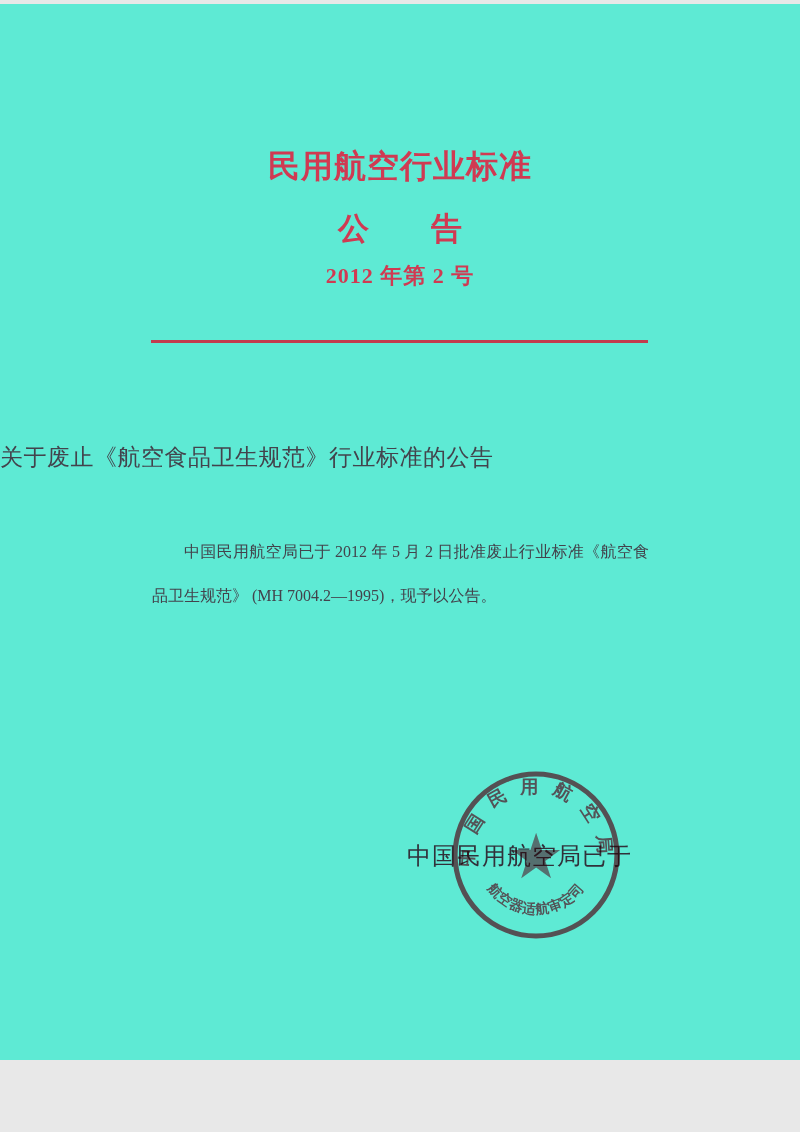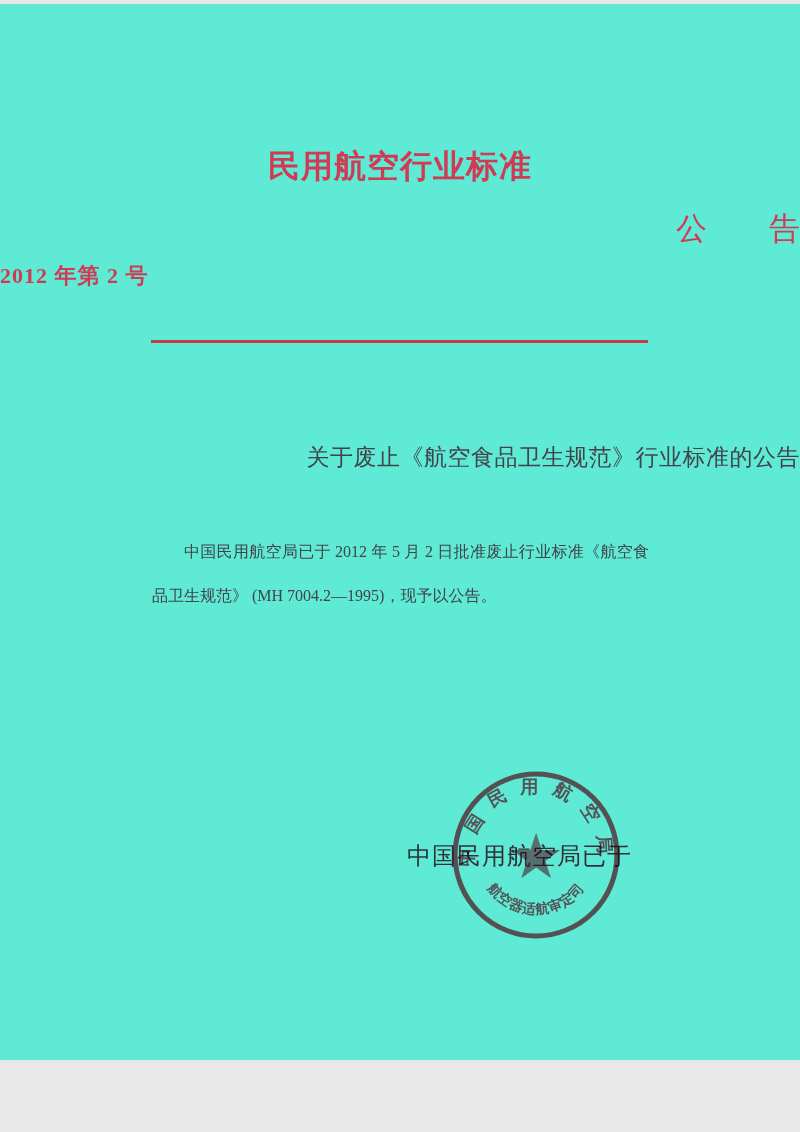--- a/index.html
+++ b/index.html
@@ -13,38 +13,39 @@
   }
   .doc-title {
     position:absolute; top:141px; left:0; right:0;
     margin:0; text-align:center;
     font-size:32px; font-weight:700;
     letter-spacing:1px;
     color:#d03a52;
   }
   .doc-subtitle {
     position:absolute; top:204px; left:0; right:0;
-    margin:0; text-align:right;
-    font-size:31px; font-weight:400;
+    margin:0; text-align:center;
+    font-size:31px; font-weight:700;
     color:#d03a52;
   }
   .doc-issue {
     position:absolute; top:257px; left:0; right:0;
+    text-align:center;
     font-size:22px; font-weight:600;
     letter-spacing:1px;
     color:#d03a52;
   }
   .red-rule {
     position:absolute; top:336px; left:151px;
     width:497px; height:3px;
     background:#c23c4e;
   }
   .ann-heading {
     position:absolute; top:438px; left:0; right:0;
-    margin:0; text-align:right;
+    margin:0; text-align:left;
     font-size:23px; font-weight:500;
     letter-spacing:0.5px;
     color:#43434c;
   }
   .ann-body {
     position:absolute; top:526px; left:152px;
     width:497px;
     margin:0;
     font-size:16px; line-height:44px;
     text-indent:2em;

